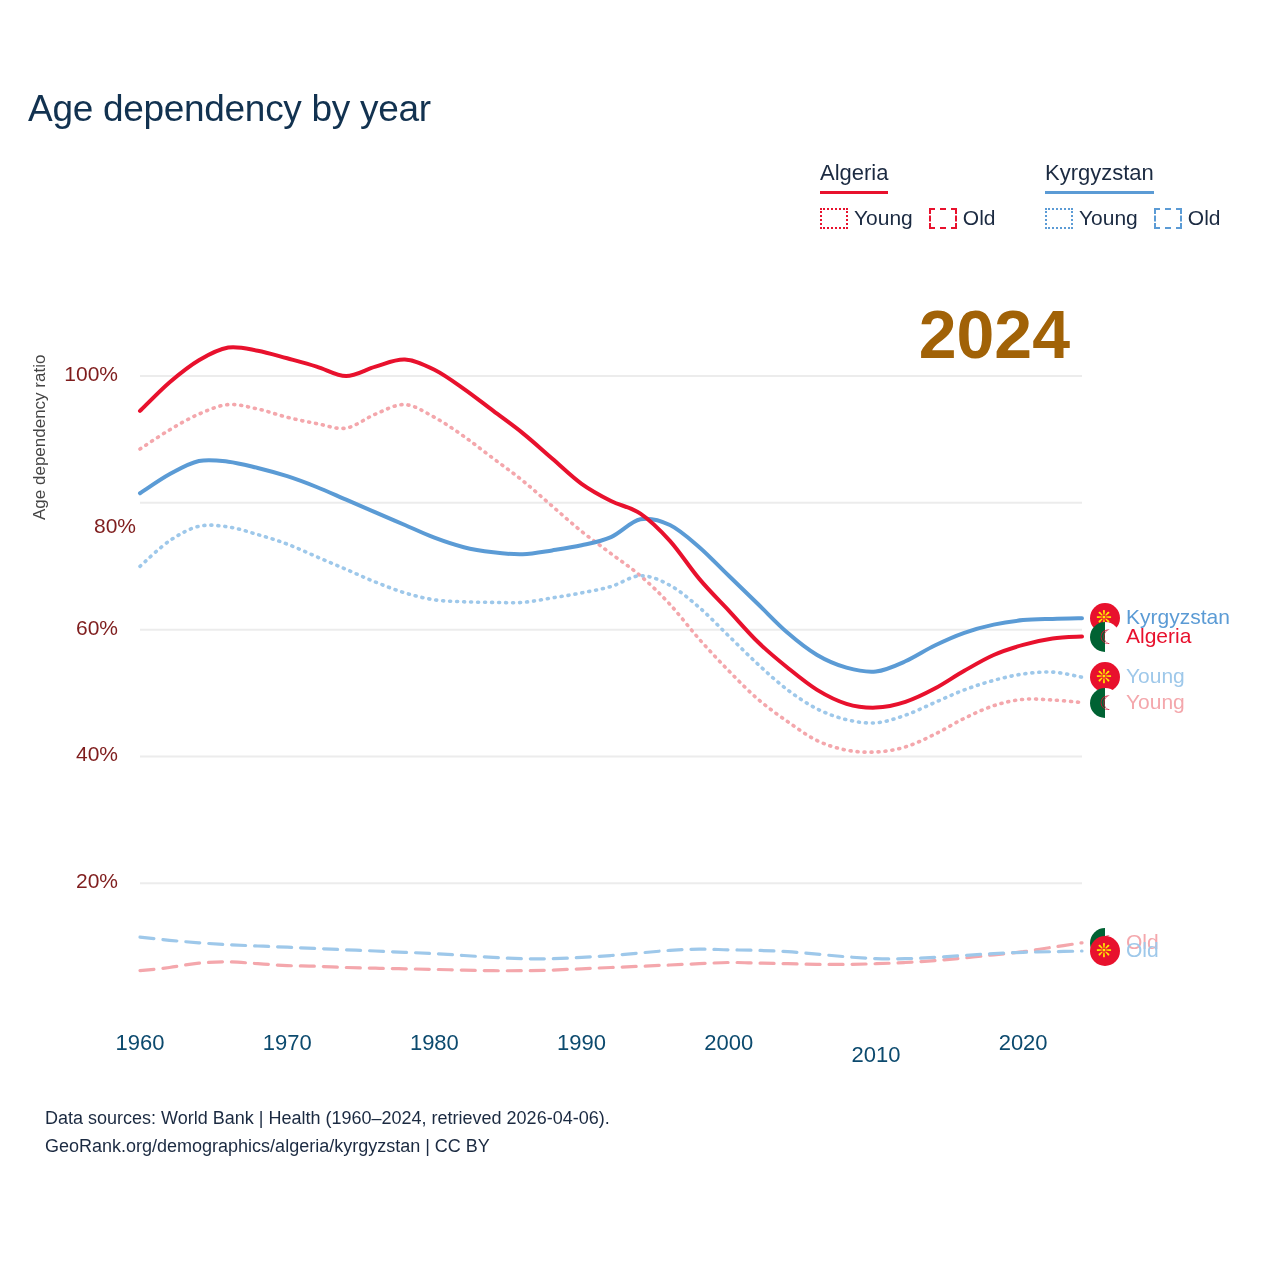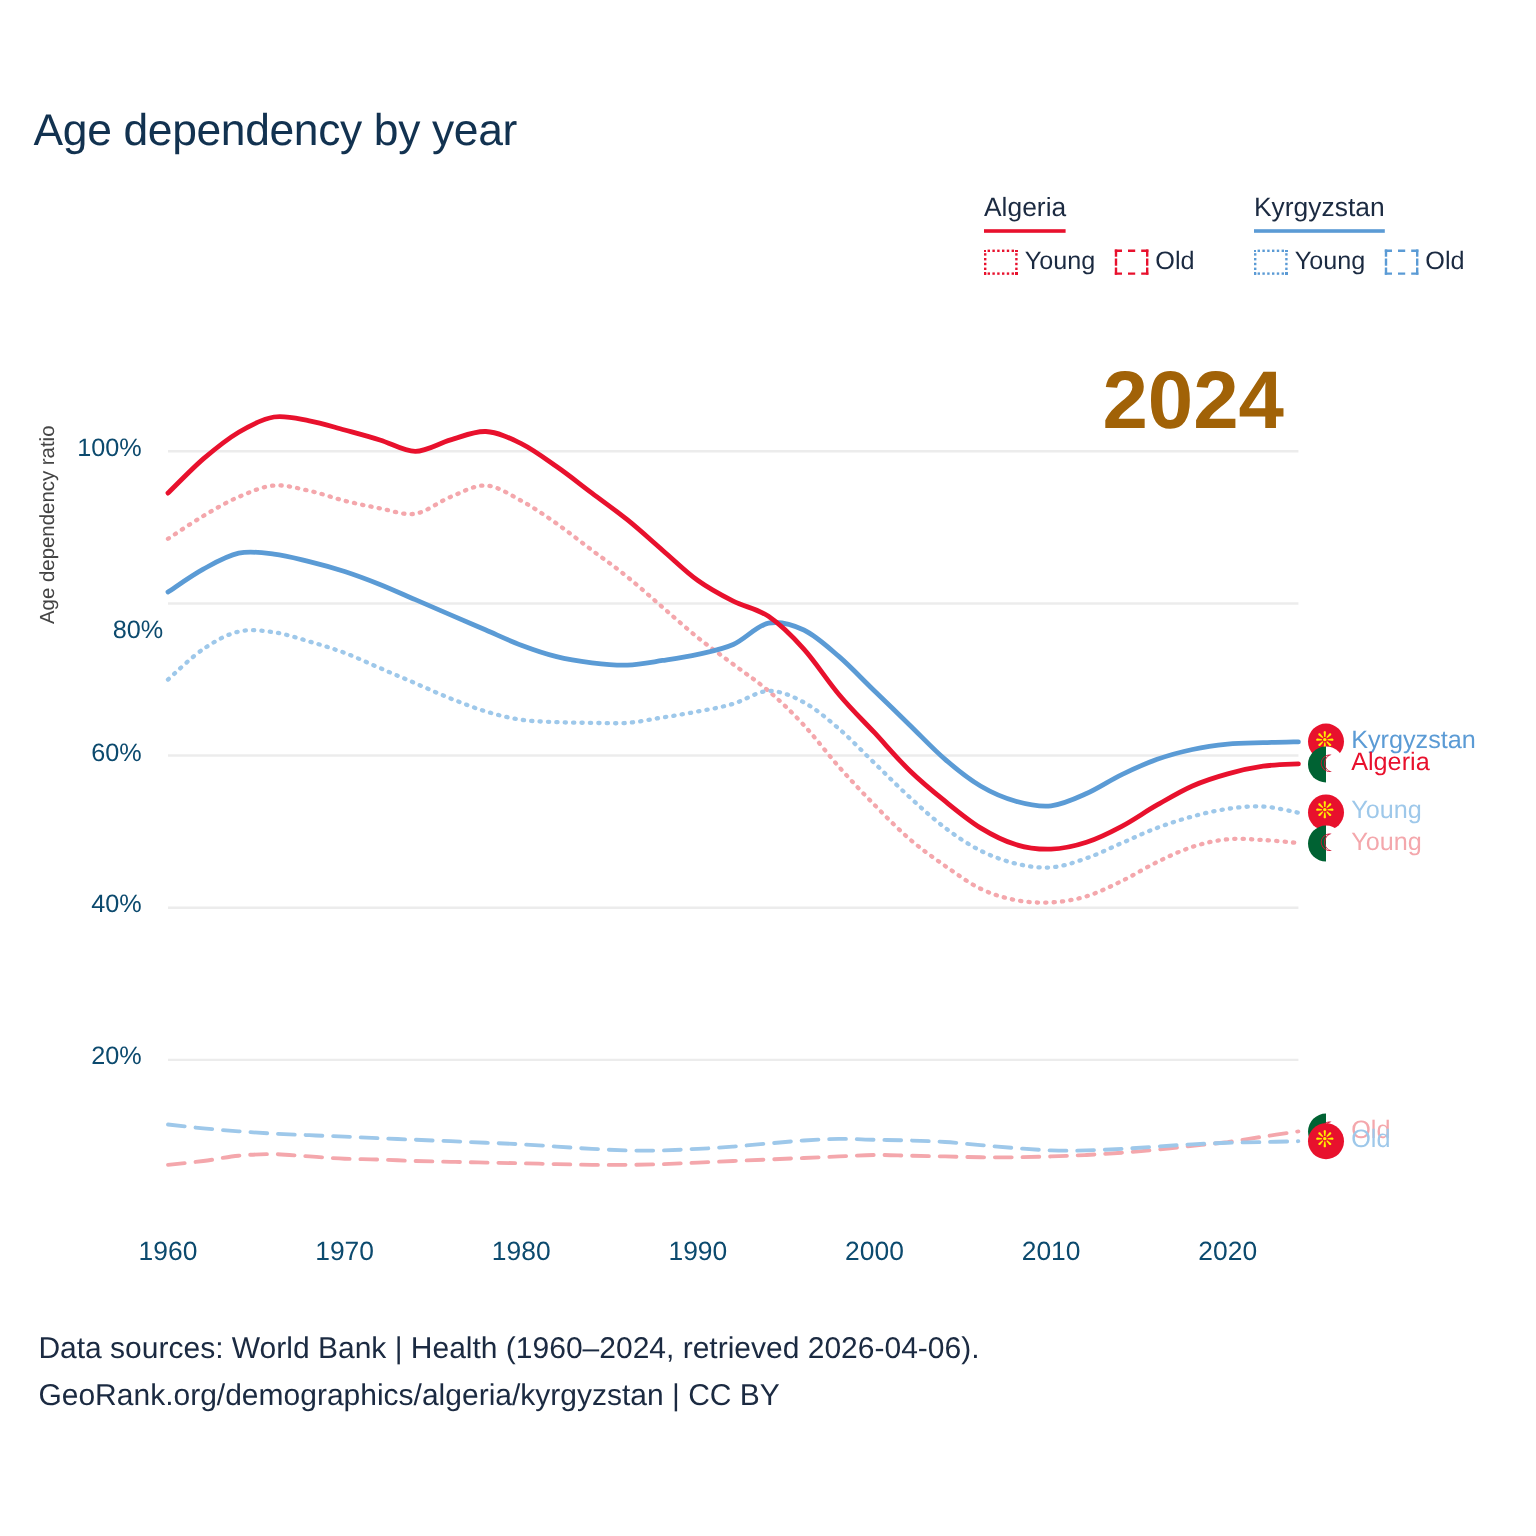--- a/index.html
+++ b/index.html
@@ -84,21 +84,21 @@
     top: 520px;
     transform: rotate(-90deg);
     transform-origin: left top;
     font-size: 17px;
     color: #444;
     white-space: nowrap;
   }
   .ytick {
     position: absolute;
     font-size: 21px;
-    color: #0c4a6e;
+    color: #7f1d1d;
     text-align: right;
     width: 80px;
   }
   .xtick {
     position: absolute;
     font-size: 22px;
     color: #0c4a6e;
     text-align: center;
     width: 100px;
     top: 1030px;
@@ -134,23 +134,23 @@
     content: "❊";
     position: absolute;
     left: 6px;
     top: 3px;
     color: #ffef00;
     font-size: 19px;
     line-height: 24px;
   }
   .footer {
     position: absolute;
-    left: 32px;
+    left: 45px;
     top: 1105px;
-    font-size: 25px;
+    font-size: 18px;
     color: #1b2a41;
     line-height: 1.55;
   }
 </style>
 </head>
 <body>
 
 <div class="title">Age dependency by year</div>
 
 <div class="legend">
@@ -204,21 +204,21 @@
     <div class="ytick" style="left: 38px; top: 869.214px;">20%</div>
     <div class="ytick" style="left: 38px; top: 742.429px;">40%</div>
     <div class="ytick" style="left: 38px; top: 615.643px;">60%</div>
     <div class="ytick" style="left: 38px; top: 514px; padding-left: 18px;">80%</div>
     <div class="ytick" style="left: 38px; top: 362.071px;">100%</div>
     <div class="xtick" style="left: 90px;">1960</div>
     <div class="xtick" style="left: 237.188px;">1970</div>
     <div class="xtick" style="left: 384.375px;">1980</div>
     <div class="xtick" style="left: 531.562px;">1990</div>
     <div class="xtick" style="left: 678.75px;">2000</div>
-    <div class="xtick" style="left: 825.938px;">2010</div>
+    <div class="xtick" style="left: 825.938px; margin-top: 12px;">2010</div>
     <div class="xtick" style="left: 973.125px;">2020</div>
   </div>
 <div id="endlabels-layer">
     <div class="flag flag-kg" style="left: 1090px; top: 603.232px;"></div>
     <div class="endlabel" style="left: 1126px; top: 605.232px; color: rgb(91, 155, 213);">Kyrgyzstan</div>
     <div class="flag flag-dz" style="left: 1090px; top: 621.616px;"></div>
     <div class="endlabel" style="left: 1126px; top: 623.616px; color: rgb(232, 17, 45);">Algeria</div>
     <div class="flag flag-kg" style="left: 1090px; top: 662.188px;"></div>
     <div class="endlabel" style="left: 1126px; top: 664.188px; color: rgb(158, 200, 234);">Young</div>
     <div class="flag flag-dz" style="left: 1090px; top: 687.545px;"></div>

